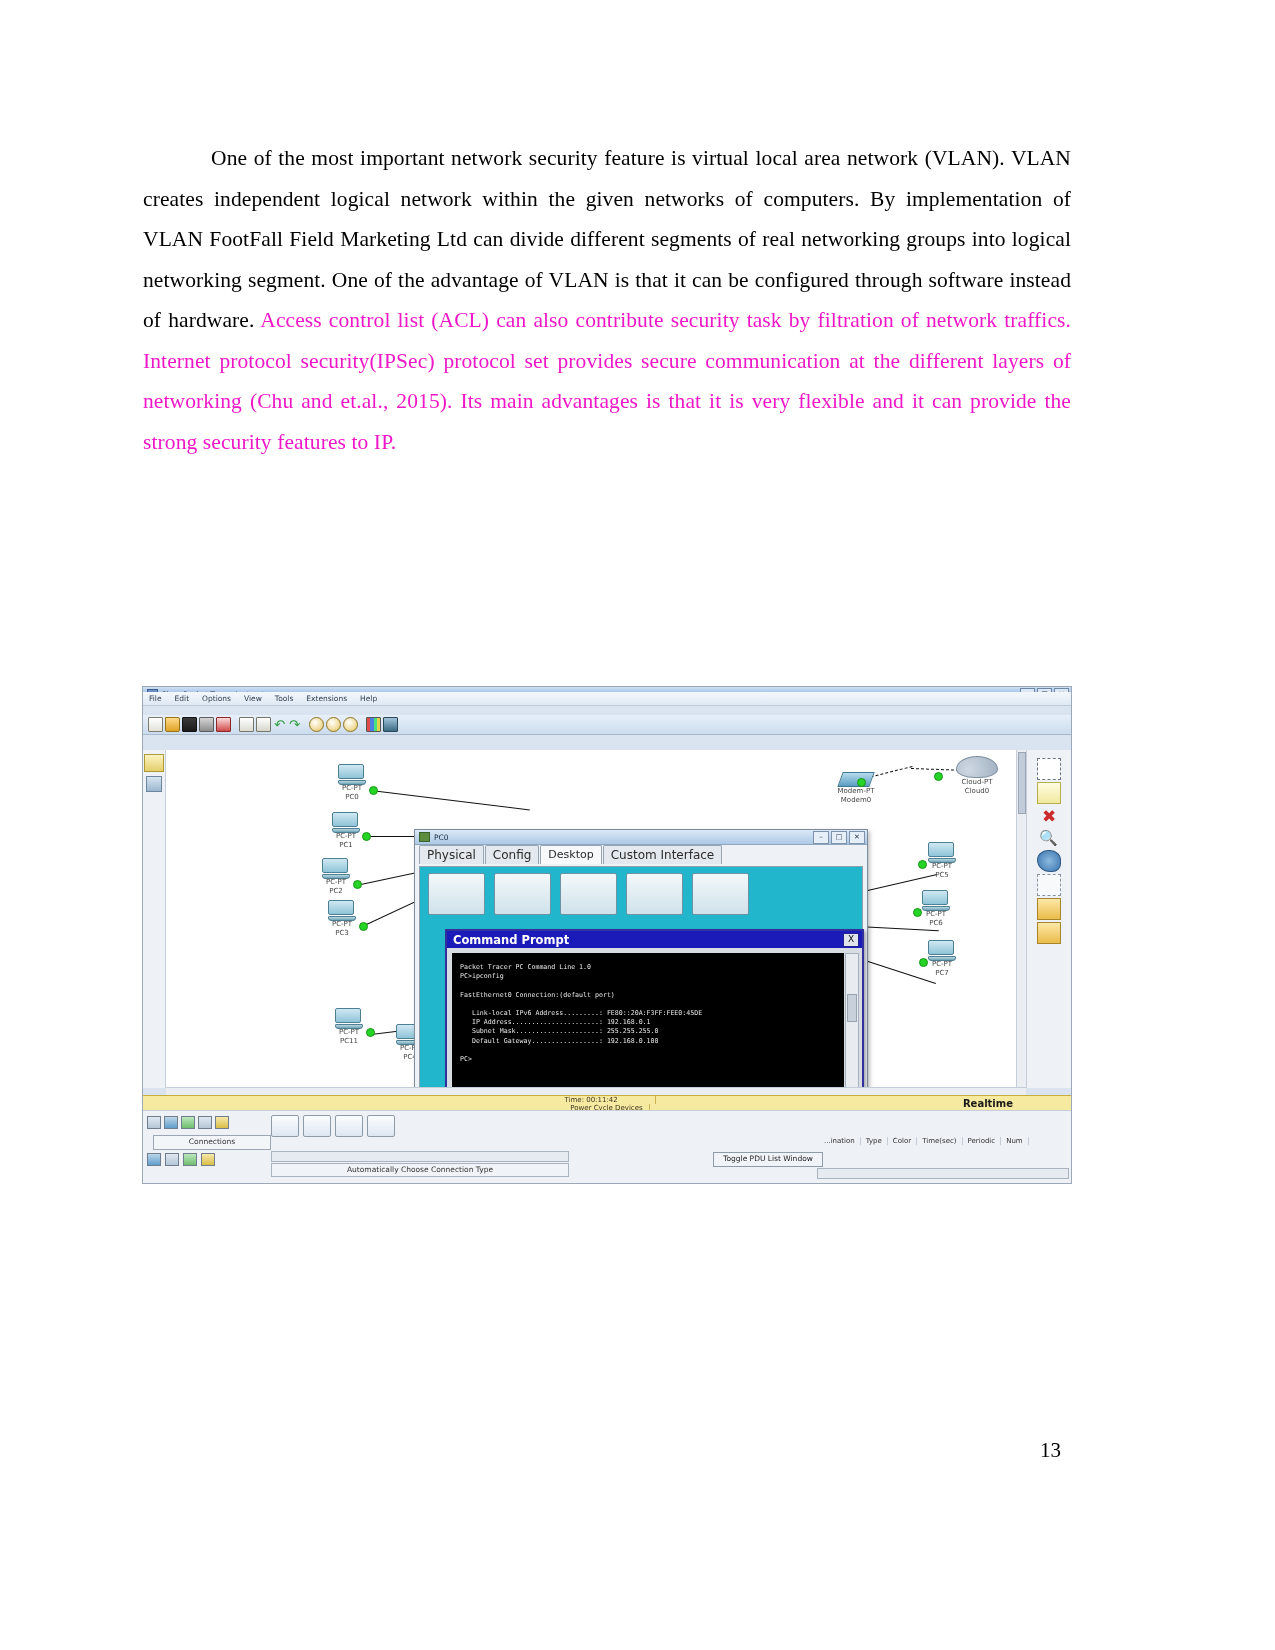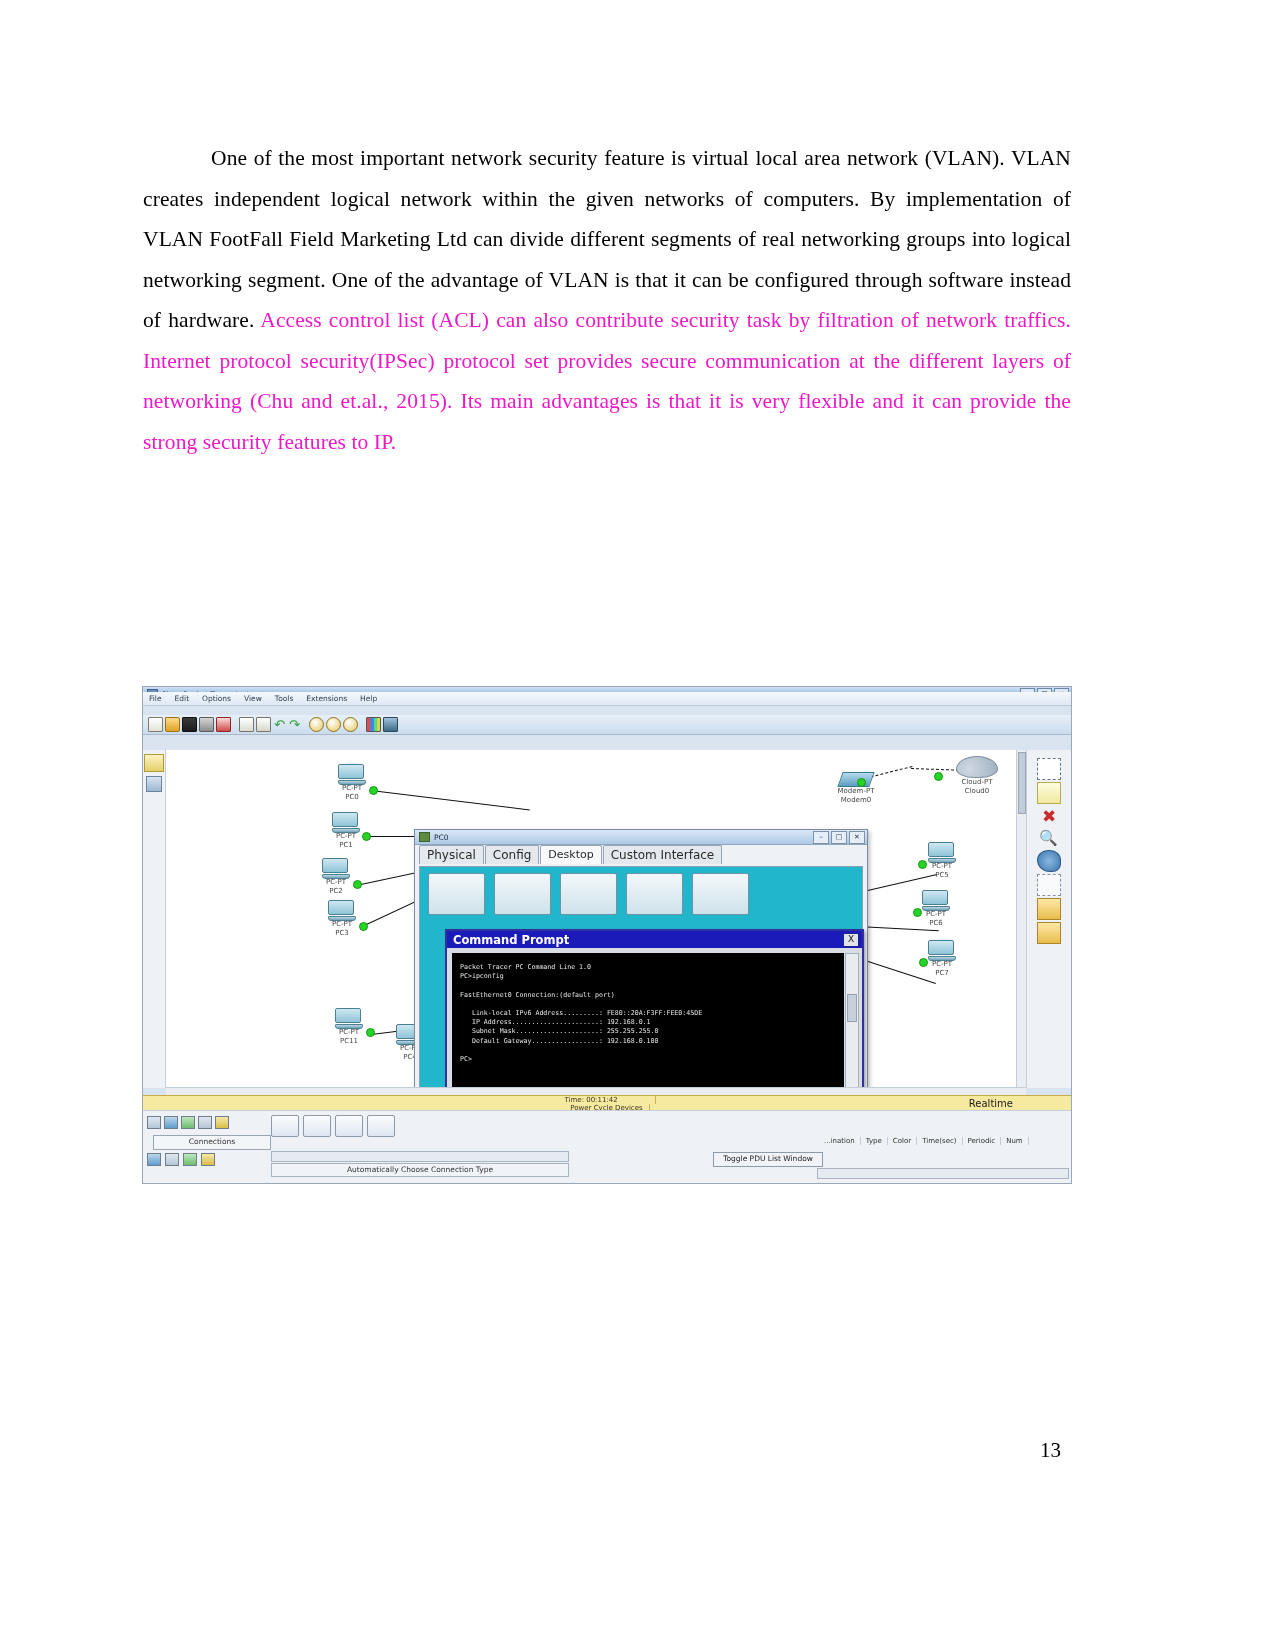--- a/index.html
+++ b/index.html
@@ -246,21 +246,21 @@
   .cmd-vscroll .th { position:absolute; left:1px; top:40px; width:8px; height:26px; background:#c8d1db; border:1px solid #98a4b1; }
 
   
   .pt-statusbar {
     position:absolute; left:0; right:0; bottom:72px; height:14px;
     background:#f6e9a0; border-top:1px solid #c8ad3f; border-bottom:1px solid #c8ad3f;
     display:flex; align-items:center;flex-direction:column;
   }
   .sb-cell { font-size:7px; color:#3d3520; padding:0 6px; border-right:1px solid #cbb253; height:100%; display:flex; align-items:center; }
   .sb-time { width:84px; }
-  .sb-realtime { position:absolute; right:52px; font-weight:normal; font-size:10px; color:#1a1a1a; border:none; }
+  .sb-realtime { position:absolute; right:52px; font-weight:bold; font-size:10px; color:#1a1a1a; border:none; }
   .pt-bottom {
     position:absolute; left:0; right:0; bottom:0; height:72px;
     background:#eef2f6; border-top:1px solid #c5ced9;
   }
   .dev-type-bar { position:absolute; left:4px; top:4px; width:120px; height:14px; display:flex; gap:3px; align-items:center; }
   .dev-sq { width:12px; height:11px; border:1px solid #6f7d8c; background:linear-gradient(#dfe8f1,#b6c6d6); }
   .dev-sq.g{background:linear-gradient(#bde8bd,#6fbd6f);}
   .dev-sq.b{background:linear-gradient(#bdd6e8,#5f9ecd);}
   .dev-sq.y{background:linear-gradient(#f7e9a8,#d9bd47);}
   .conn-label {

